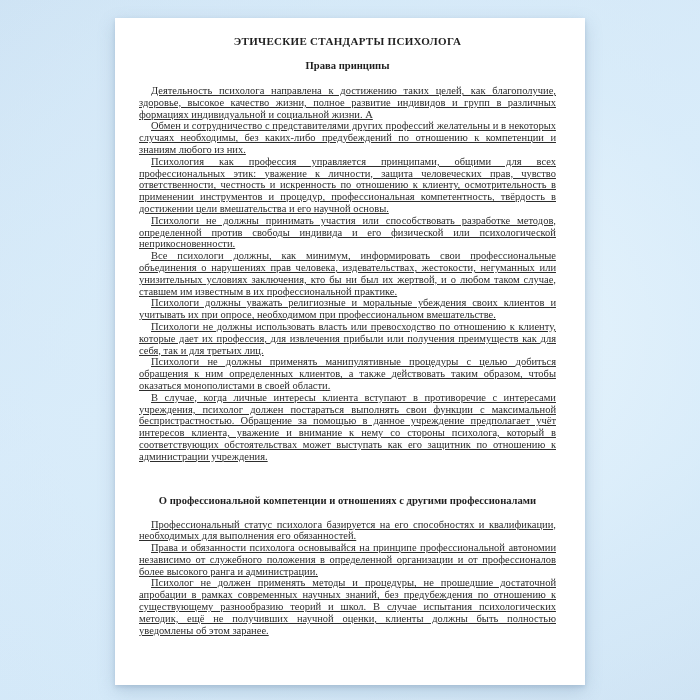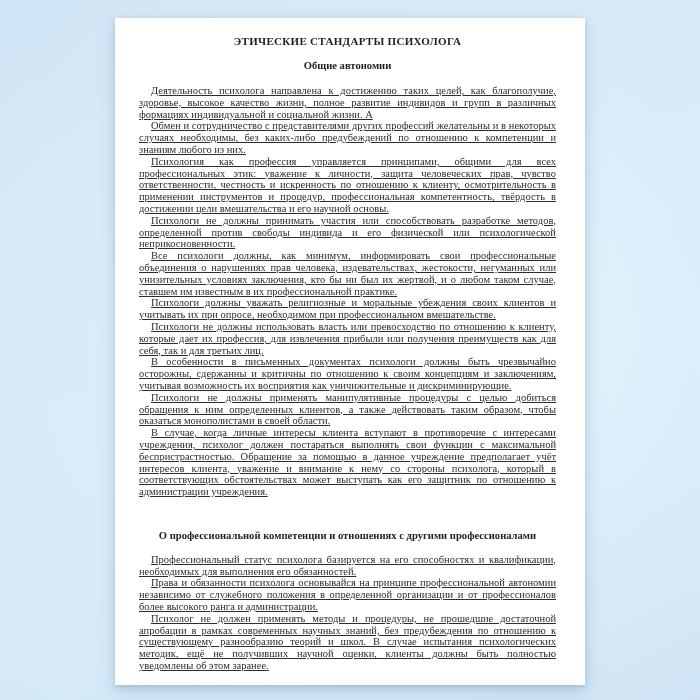--- a/index.html
+++ b/index.html
@@ -66,31 +66,30 @@
   }
 </style>
 </head>
 <body>
 
 <div class="stage">
   <div class="paper">
 
     <h1 class="doc-title">ЭТИЧЕСКИЕ СТАНДАРТЫ ПСИХОЛОГА</h1>
 
-    <h2 class="section-heading">Общие автономии</h2>
+    <h2 class="section-heading">Права принципы</h2>
 
     <div class="body-text">
       <p>Деятельность психолога направлена к достижению таких целей, как благополучие, здоровье, высокое качество жизни, полное развитие индивидов и групп в различных формациях индивидуальной и социальной жизни. А</p>
       <p>Обмен и сотрудничество с представителями других профессий желательны и в некоторых случаях необходимы, без каких-либо предубеждений по отношению к компетенции и знаниям любого из них.</p>
       <p>Психология как профессия управляется принципами, общими для всех профессиональных этик: уважение к личности, защита человеческих прав, чувство ответственности, честность и искренность по отношению к клиенту, осмотрительность в применении инструментов и процедур, профессиональная компетентность, твёрдость в достижении цели вмешательства и его научной основы.</p>
       <p>Психологи не должны принимать участия или способствовать разработке методов, определенной против свободы индивида и его физической или психологической неприкосновенности.</p>
       <p>Все психологи должны, как минимум, информировать свои профессиональные объединения о нарушениях прав человека, издевательствах, жестокости, негуманных или унизительных условиях заключения, кто бы ни был их жертвой, и о любом таком случае, ставшем им известным в их профессиональной практике.</p>
       <p>Психологи должны уважать религиозные и моральные убеждения своих клиентов и учитывать их при опросе, необходимом при профессиональном вмешательстве.</p>
       <p>Психологи не должны использовать власть или превосходство по отношению к клиенту, которые дает их профессия, для извлечения прибыли или получения преимуществ как для себя, так и для третьих лиц.</p>
-      <p>В особенности в письменных документах психологи должны быть чрезвычайно осторожны, сдержанны и критичны по отношению к своим концепциям и заключениям, учитывая возможность их восприятия как уничижительные и дискриминирующие.</p>
       <p>Психологи не должны применять манипулятивные процедуры с целью добиться обращения к ним определенных клиентов, а также действовать таким образом, чтобы оказаться монополистами в своей области.</p>
       <p>В случае, когда личные интересы клиента вступают в противоречие с интересами учреждения, психолог должен постараться выполнять свои функции с максимальной беспристрастностью. Обращение за помощью в данное учреждение предполагает учёт интересов клиента, уважение и внимание к нему со стороны психолога, который в соответствующих обстоятельствах может выступать как его защитник по отношению к администрации учреждения.</p>
     </div>
 
     <h2 class="section-heading second">О профессиональной компетенции и отношениях с другими профессионалами</h2>
 
     <div class="body-text">
       <p>Профессиональный статус психолога базируется на его способностях и квалификации, необходимых для выполнения его обязанностей.</p>
       <p>Права и обязанности психолога основывайся на принципе профессиональной автономии независимо от служебного положения в определенной организации и от профессионалов более высокого ранга и администрации.</p>
       <p>Психолог не должен применять методы и процедуры, не прошедшие достаточной апробации в рамках современных научных знаний, без предубеждения по отношению к существующему разнообразию теорий и школ. В случае испытания психологических методик, ещё не получивших научной оценки, клиенты должны быть полностью уведомлены об этом заранее.</p>

